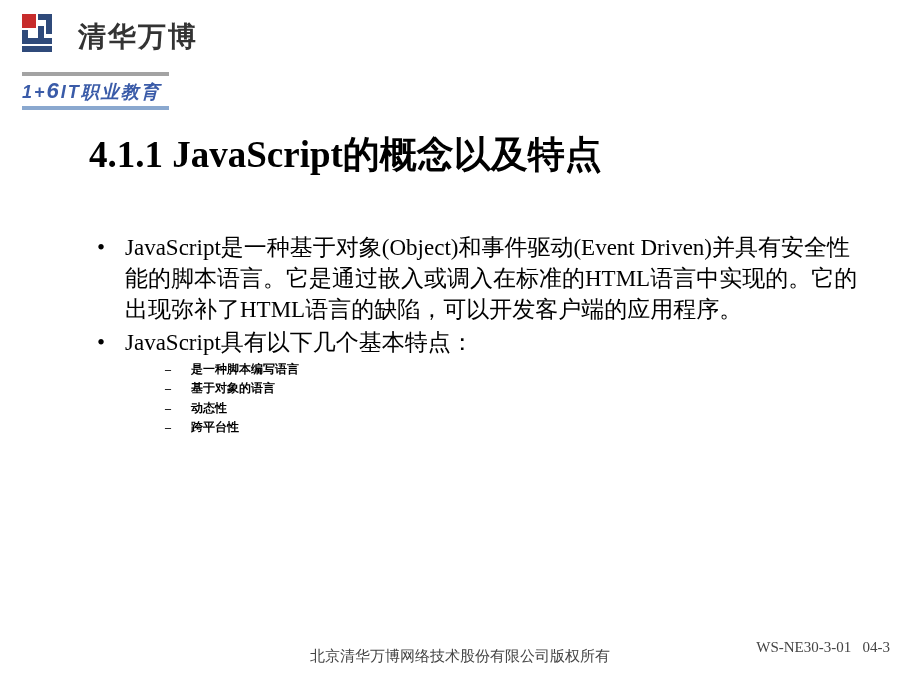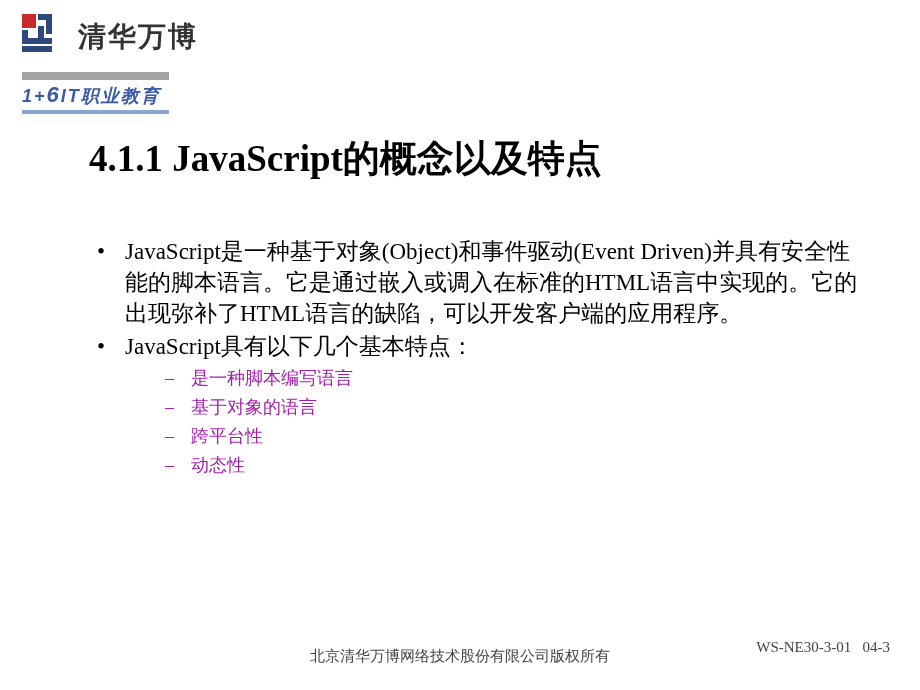--- a/index.html
+++ b/index.html
@@ -46,21 +46,21 @@
     }
     .sub-brand {
       background: #fff;
       color: #3a5ba8;
       font-style: italic;
       font-weight: bold;
       font-size: 18px;
       font-family: "Microsoft YaHei", "SimHei", sans-serif;
       padding: 2px 8px 2px 0;
       letter-spacing: 2px;
-      border-top: 8px solid #a3a3a3;
+      border-top: 4px solid #a3a3a3;
       border-bottom: 4px solid #8aa8cf;
       display: inline-block;
     }
     .sub-brand .six {
       font-size: 22px;
     }
     .content {
       padding: 20px 60px 0 89px;
     }
     .title {
@@ -91,24 +91,24 @@
       font-size: 23px;
     }
     .sub-list {
       list-style: none;
       margin-top: 2px;
       padding-left: 72px;
     }
     .sub-item {
       position: relative;
       padding-left: 30px;
-      font-size: 18px;
-      font-weight: normal;
+      font-size: 12px;
+      font-weight: bold;
       line-height: 1.6;
-      color: #a21caf;
+      color: #000000;
       font-family: "Times New Roman", "SimSun", serif;
     }
     .sub-item::before {
       content: "–";
       position: absolute;
       left: 4px;
       top: 0;
     }
     .footer {
       position: absolute;
@@ -157,21 +157,21 @@
 
 <div class="content">
   <h1 class="title">4.1.1 JavaScript的概念以及特点</h1>
   <ul class="bullet-list">
     <li class="bullet-item">JavaScript是一种基于对象(Object)和事件驱动(Event Driven)并具有安全性能的脚本语言。它是通过嵌入或调入在标准的HTML语言中实现的。它的出现弥补了HTML语言的缺陷，可以开发客户端的应用程序。</li>
     <li class="bullet-item">JavaScript具有以下几个基本特点：</li>
   </ul>
   <ul class="sub-list">
     <li class="sub-item">是一种脚本编写语言</li>
     <li class="sub-item">基于对象的语言</li>
+    <li class="sub-item">动态性</li>
     <li class="sub-item">跨平台性</li>
-    <li class="sub-item">动态性</li>
   </ul>
 </div>
 
 <div class="footer">北京清华万博网络技术股份有限公司版权所有</div>
 <div class="footer-right">
   <span>WS-NE30-3-01</span>&nbsp;&nbsp;&nbsp;<span>04-3</span>
 </div>
 
 </body></html>

